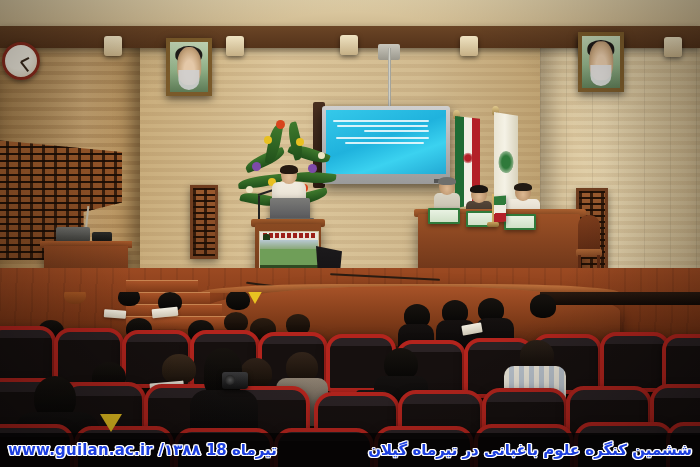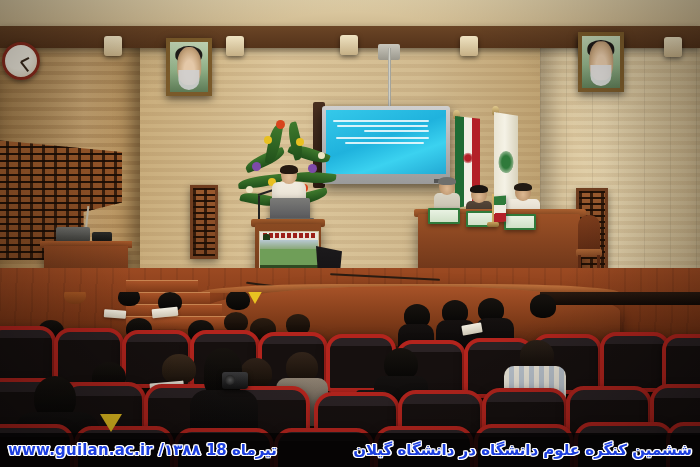--- a/index.html
+++ b/index.html
@@ -503,16 +503,16 @@
     <div class="seat shoulder" style="left:666px;top:130px;width:60px;height:56px;"></div>
 
     <div class="yellowcard" style="left:100px;top:122px;width:22px;height:18px;clip-path:polygon(0 0,100% 0,50% 100%);"></div>
     <div class="yellowcard" style="left:246px;top:-4px;width:18px;height:16px;clip-path:polygon(0 0,100% 0,50% 100%);"></div>
   </div>
 
   <div class="vignette"></div>
 
   <div class="caption">
     <span class="cap-text">www.guilan.ac.ir /۱۳۸۸ تیرماه 18</span>
-    <span class="cap-text cap-right">ششمین کنگره علوم دانشگاه در دانشگاه گیلان</span>
+    <span class="cap-text cap-right">ششمین کنگره علوم باغبانی در تیرماه گیلان</span>
   </div>
 
 </div>
 
 </body></html>

